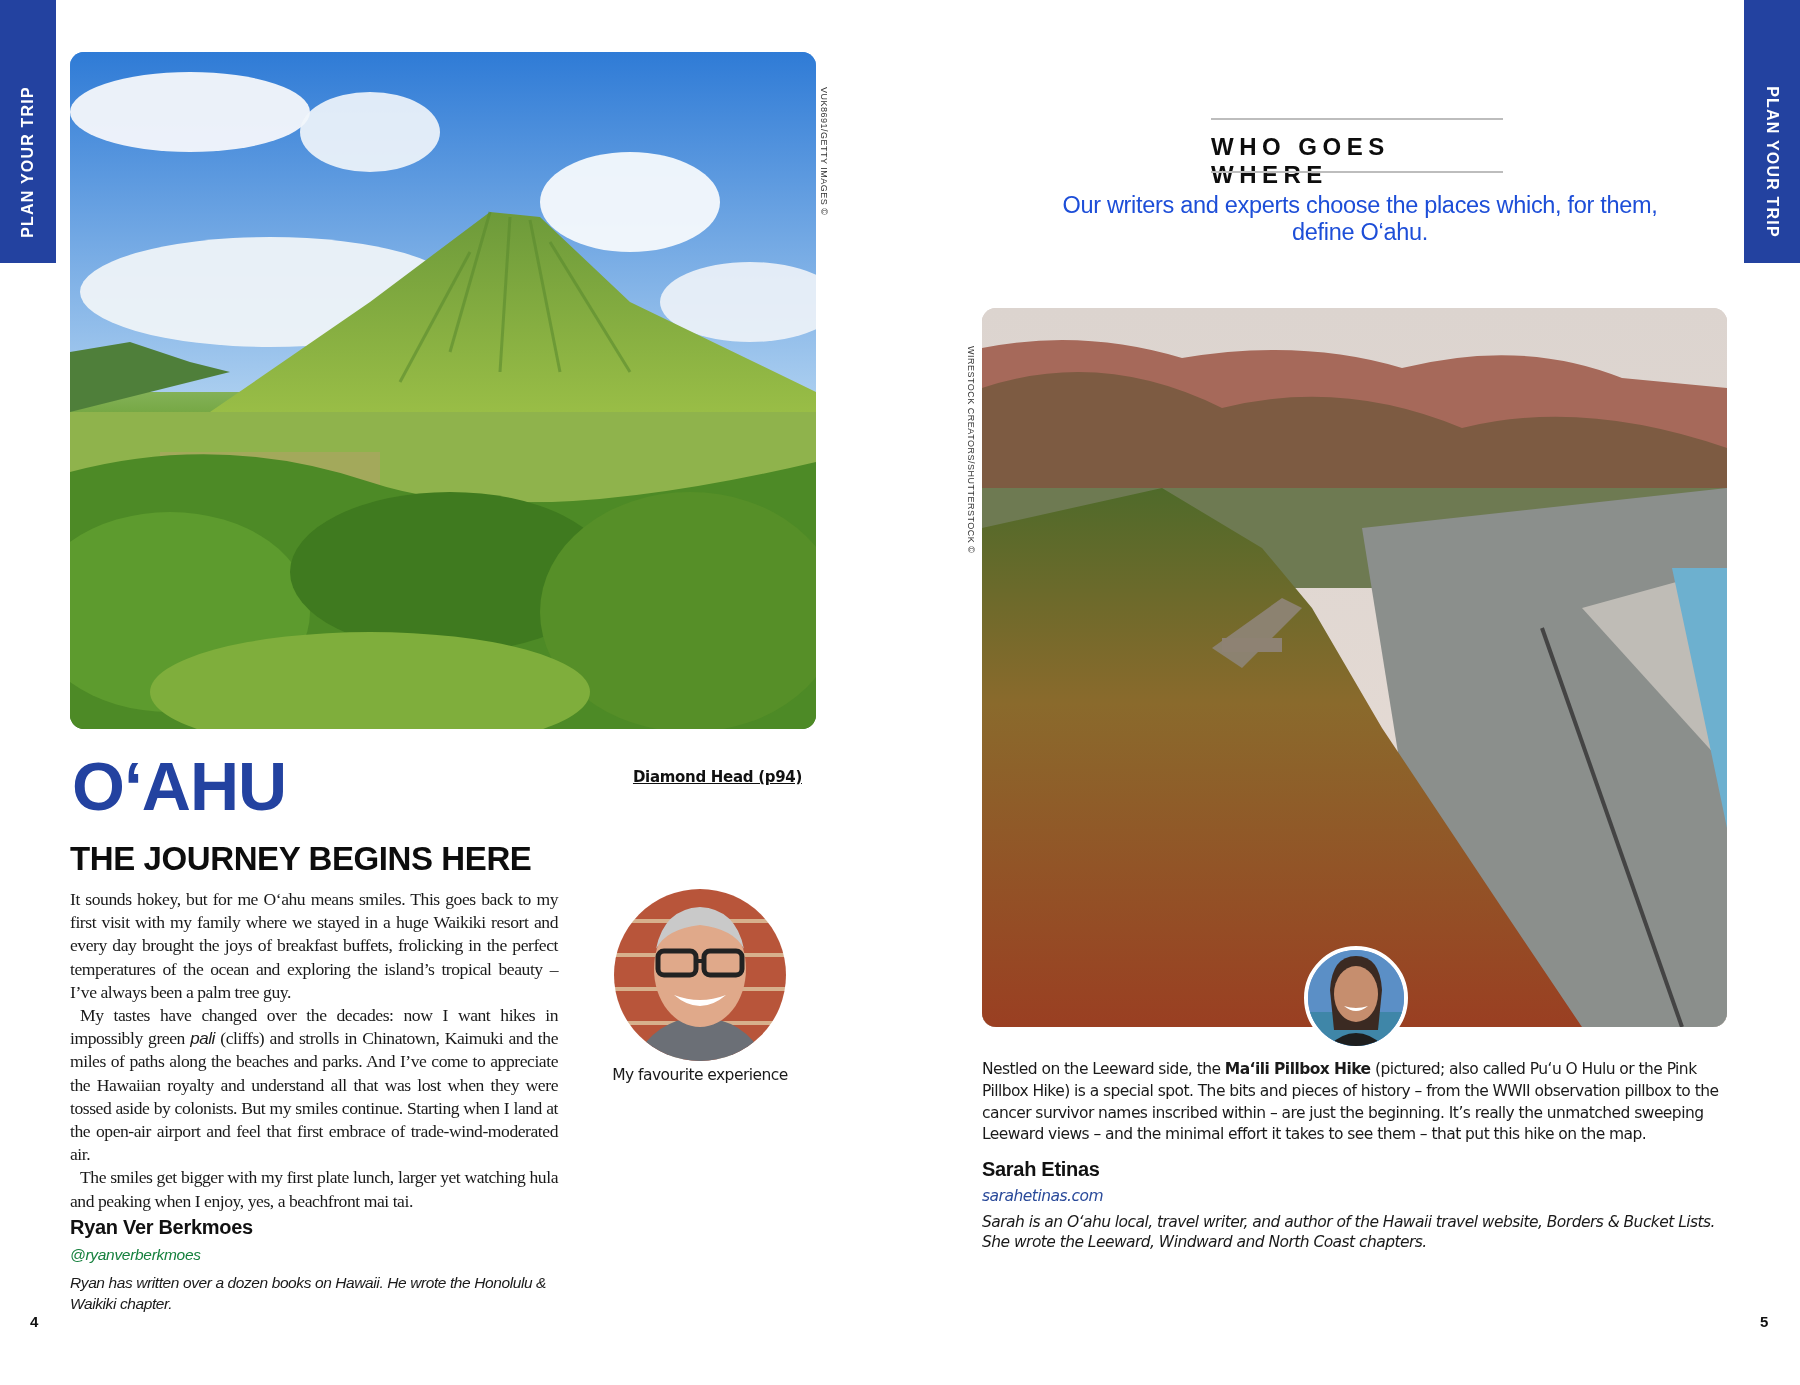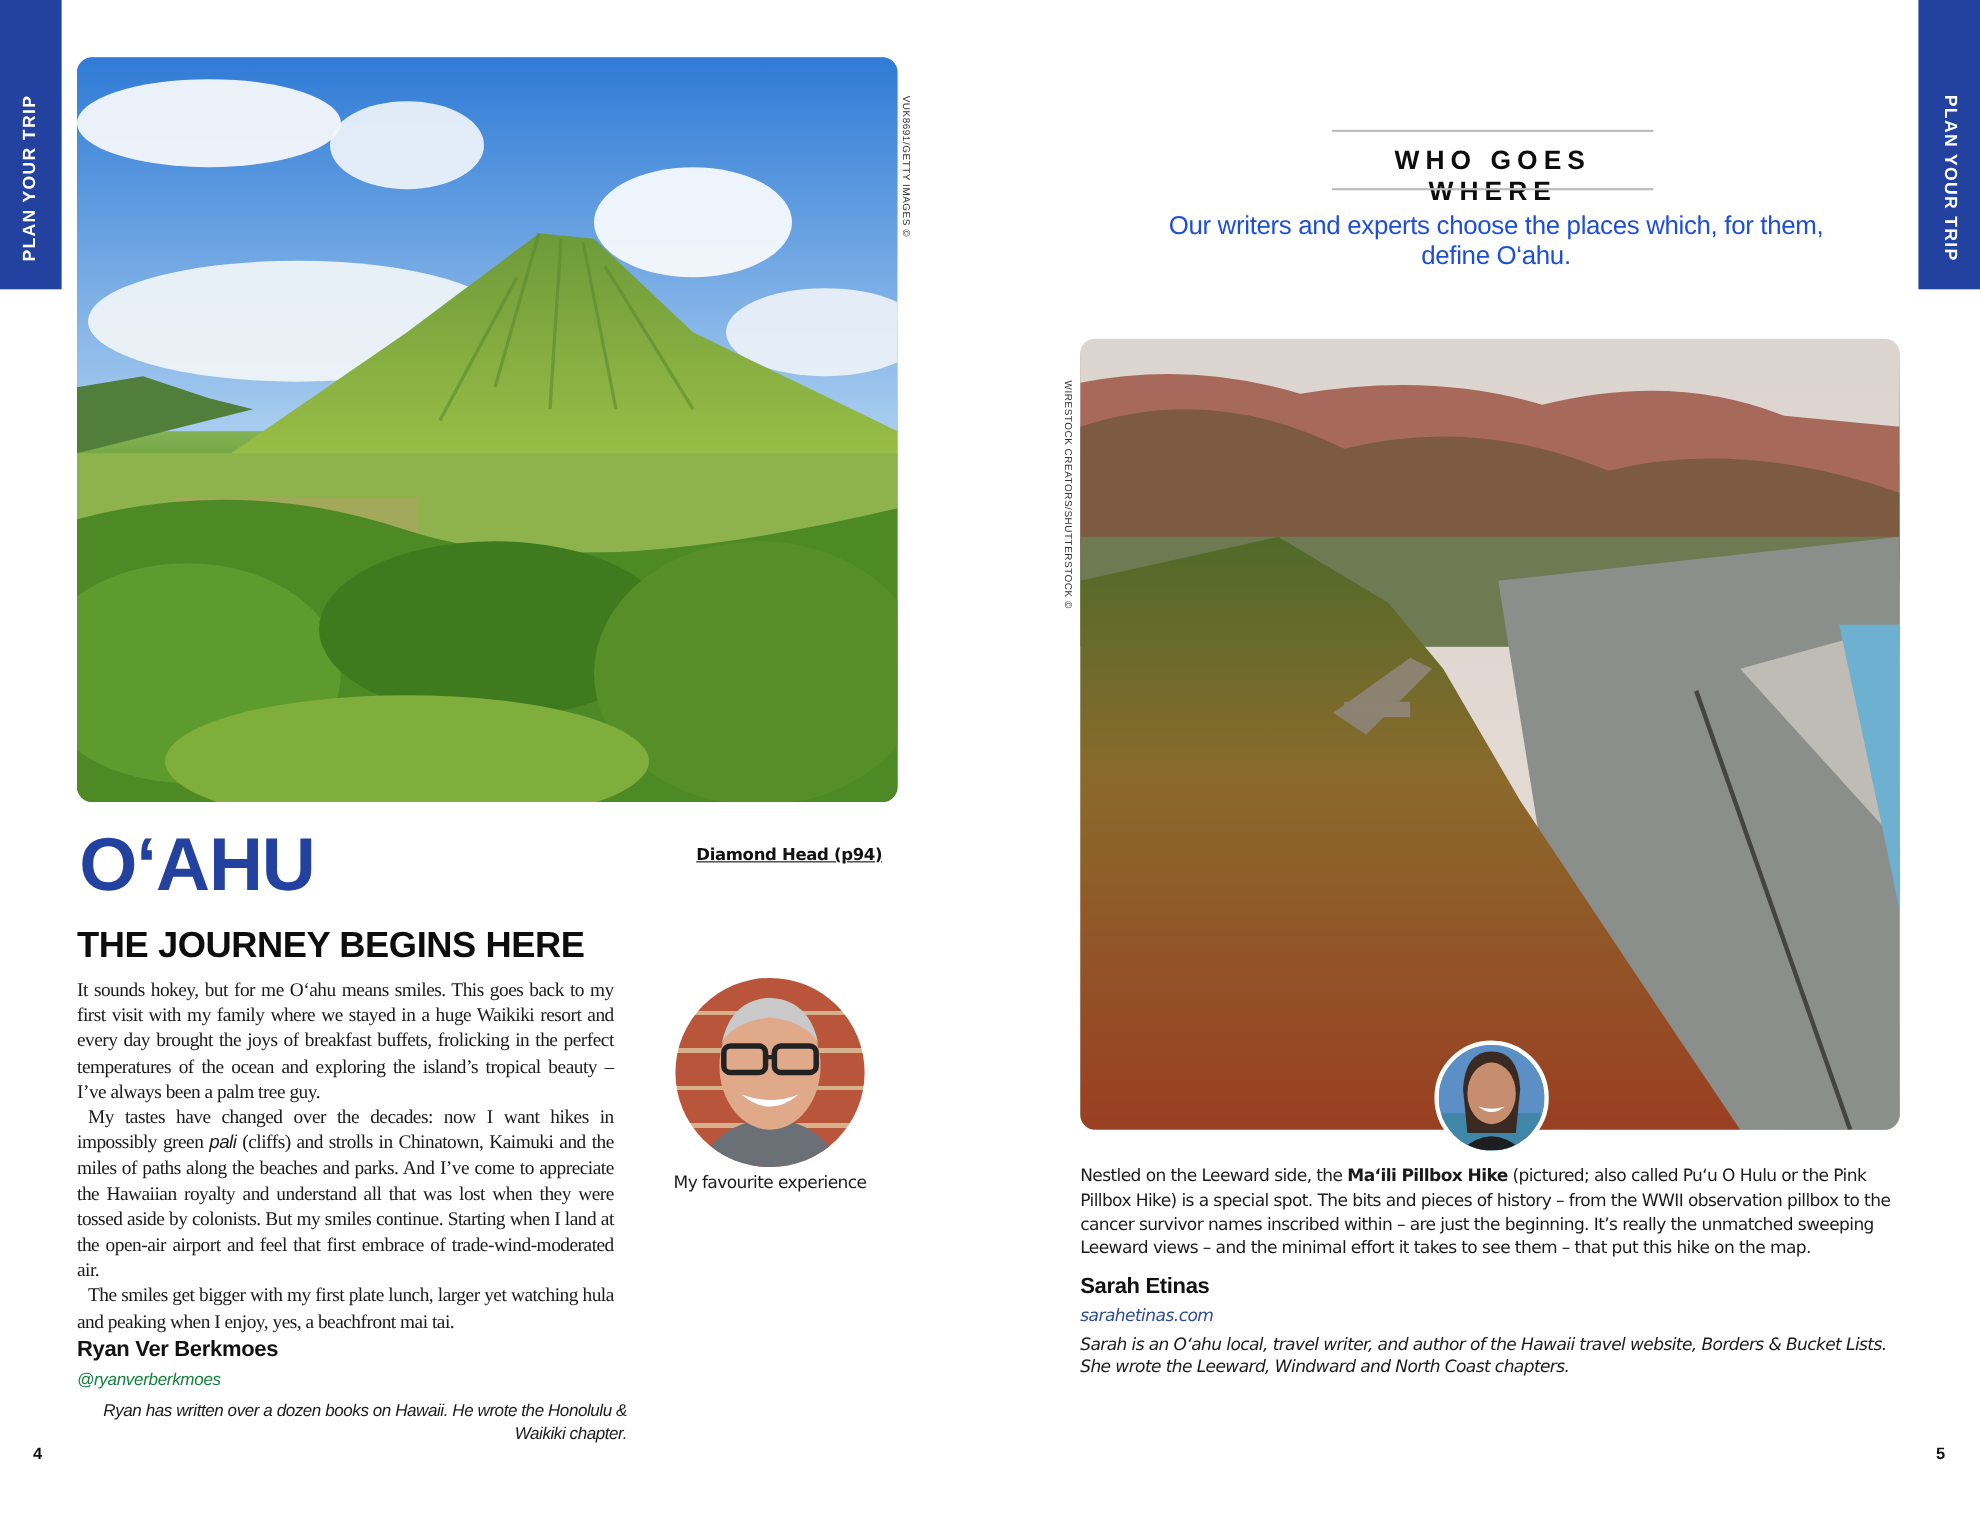--- a/index.html
+++ b/index.html
@@ -62,21 +62,21 @@
   .author-name {
     position: absolute; left: 70px; top: 1216px; font-size: 20px; font-weight: bold; color: #111;
     font-family: "Liberation Sans", sans-serif; letter-spacing: -0.3px;
   }
   .author-handle {
     position: absolute; left: 70px; top: 1246px; font-size: 15.5px; font-style: italic; color: #15803d;
     font-family: "Liberation Sans", sans-serif; letter-spacing: -0.3px;
   }
   .author-bio {
     position: absolute; left: 70px; top: 1272px; width: 500px; font-size: 15.5px; font-style: italic;
-    color: #1a1a1a; line-height: 21px; font-family: "Liberation Sans", sans-serif; letter-spacing: -0.4px; text-align: right;
+    color: #1a1a1a; line-height: 21px; font-family: "Liberation Sans", sans-serif; letter-spacing: -0.4px;
   }
 
   .portrait {
     position: absolute; border-radius: 50%; overflow: hidden;
   }
   .portrait-ryan {
     left: 614px; top: 889px; width: 172px; height: 172px;
     background: repeating-linear-gradient(180deg, #b8553a 0 30px, #d7b08c 30px 34px);
   }
   .portrait-ryan svg, .portrait-sarah svg { position: absolute; left: 0; top: 0; }
@@ -90,21 +90,21 @@
   .fav-box b { font-weight: bold; }
 
   .page-num {
     position: absolute; top: 1313px; font-size: 15px; font-weight: bold; color: #111;
     font-family: "Liberation Sans", sans-serif;
   }
 
   
   .wgw-rule { position: absolute; left: 1211px; width: 292px; height: 2px; background: #bdbdbd; }
   .wgw-title {
-    position: absolute; left: 1211px; top: 133px; width: 292px; text-align: center;
+    position: absolute; left: 1211px; top: 133px; width: 292px; text-align: left;
     font-size: 24px; font-weight: bold; letter-spacing: 5.5px; color: #0d0d0d;
     font-family: "Liberation Sans", sans-serif;
   }
   .wgw-intro {
     position: absolute; left: 1060px; top: 192px; width: 600px; text-align: center;
     font-size: 23.5px; line-height: 27px; color: #1d4ed8; font-family: "Liberation Sans", sans-serif;
     letter-spacing: -0.3px;
   }
 
   .photo-maili {

